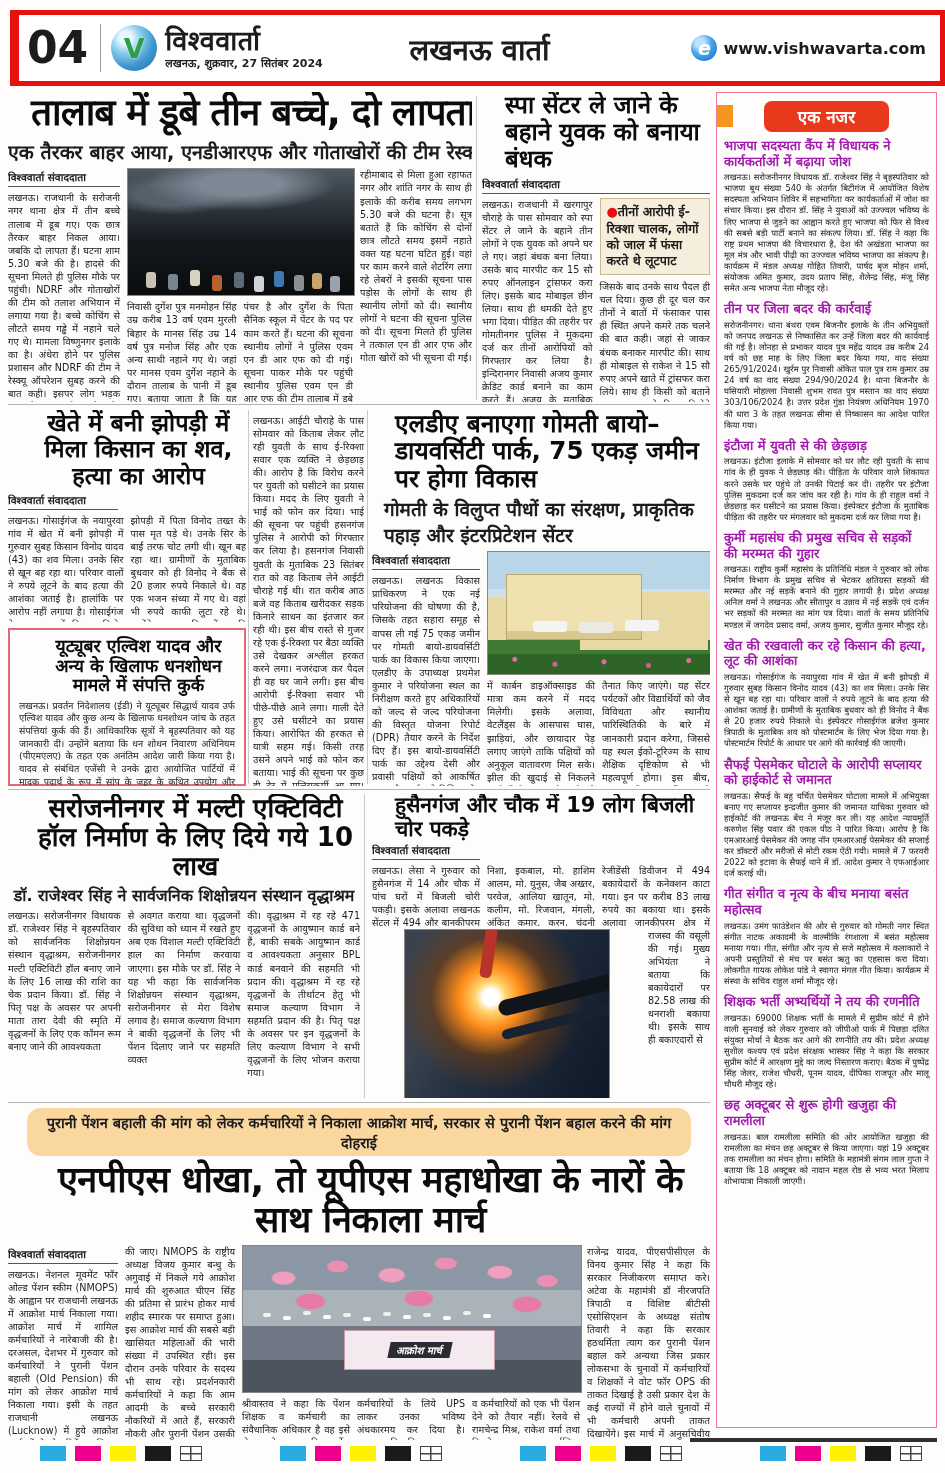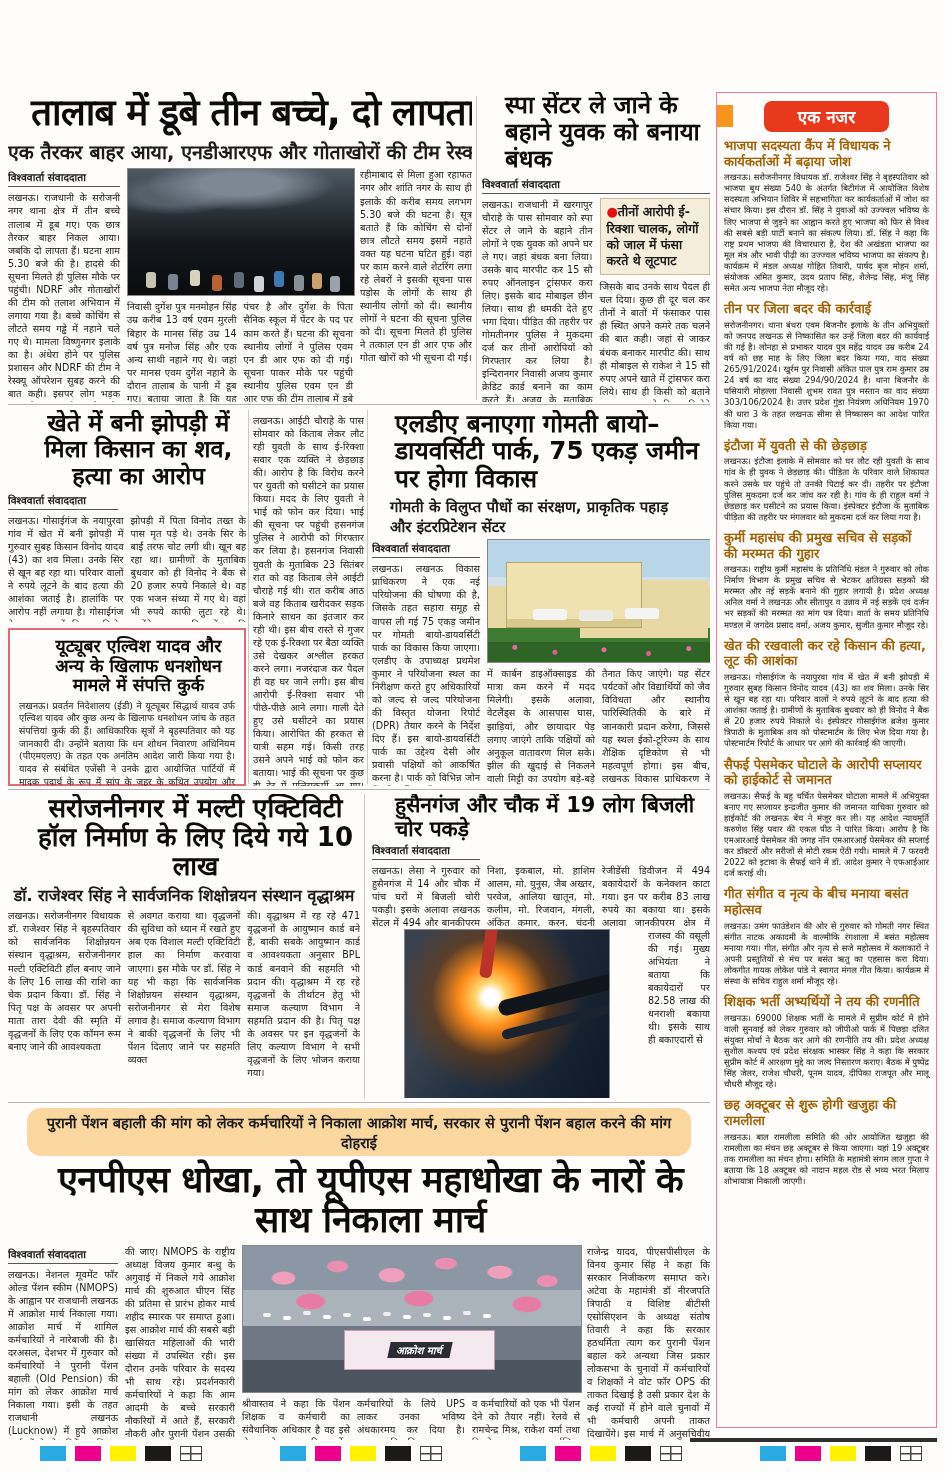--- a/index.html
+++ b/index.html
@@ -51,21 +51,21 @@
   .quote{background:#f6eedc;border:1px solid #cdb98f;padding:5px 6px;margin-bottom:5px;
          font-size:12.5px;font-weight:800;line-height:1.3;}
   .quote .dot{color:#e8100c;font-size:13px;}
   
   #hlC{font-size:23.5px;text-align:center;}
   #hlD{font-size:14px;text-align:center;line-height:1.25;}
   .boxE{border:2px solid #e06a75;padding:7px 9px;height:100%;box-sizing:border-box;}
   #hlE{font-size:17.5px;text-align:center;margin-bottom:4px;}
   
   #hlF{font-size:24.5px;}
-  #shF{font-size:15px;font-weight:800;margin:4px 18px 3px;}
+  #shF{font-size:19px;font-weight:800;margin:4px 12px 3px;}
   .ph-lda{width:100%;height:122px;
      background:
        radial-gradient(circle 3px at 12% 88%,#e06d9a 0 2px,transparent 3px),
        radial-gradient(circle 3px at 30% 92%,#d8608f 0 2px,transparent 3px),
        radial-gradient(circle 3px at 52% 90%,#e06d9a 0 2px,transparent 3px),
        radial-gradient(circle 3px at 72% 93%,#d8608f 0 2px,transparent 3px),
        radial-gradient(circle 3px at 90% 89%,#e06d9a 0 2px,transparent 3px),
        linear-gradient(to bottom,#b9d6e9 0 30%,#cfe0ea 30% 38%,#e7d8a4 38% 72%,#3f7a33 72% 84%,#2f6427 84% 100%);}
   .ph-lda .bldg{position:absolute;left:8%;top:18%;width:60%;height:52%;background:#efe2b0;border:1px solid #b8a76a;
        box-shadow:inset 0 -8px 0 #d9c98e, 70px 14px 0 -4px #e7d8a4;}
@@ -105,36 +105,54 @@
       box-shadow:20px 3px 0 #fff,40px -2px 0 #eee,60px 2px 0 #fff,80px 0 0 #f2f2ec,100px 4px 0 #fff,120px -1px 0 #eee,
                  140px 2px 0 #fff,160px 0 0 #f2f2ec,180px 3px 0 #fff,200px -2px 0 #eee,220px 1px 0 #fff;}
   
   .sidebar{position:absolute;left:716px;top:92px;width:221px;height:1336px;border:1.5px solid #f2789f;
            background:#fffdfb;box-sizing:border-box;padding:8px 7px;overflow:hidden;}
   .badge-wrap{position:relative;text-align:center;margin-bottom:6px;}
   .badge-tab{position:absolute;left:-7px;top:4px;width:16px;height:22px;background:#f7941d;}
   .badge{display:inline-block;background:#e8391d;color:#fff;font-size:17px;font-weight:800;
          padding:4px 34px;border-radius:8px;position:relative;}
   .sb-item{margin-bottom:7px;}
-  .sb-hl{font-size:13px;font-weight:800;line-height:1.2;margin-bottom:3px;color:#a16207;}
+  .sb-hl{font-size:13px;font-weight:800;line-height:1.2;margin-bottom:3px;color:#a21caf;}
   .sb-bd{font-size:8.4px;line-height:1.32;text-align:justify;color:#222;}
   
   .blackbar{position:absolute;left:690px;top:1438px;width:247px;height:4px;background:#2f2f2f;}
   .marks{position:absolute;left:0;top:1446px;width:945px;height:20px;}
   .markgroup{position:absolute;display:flex;gap:9px;align-items:center;}
   .sq{width:26px;height:15px;}
   .reg{width:22px;height:15px;border:1.5px solid #444;box-sizing:border-box;
        background:linear-gradient(#444,#444) center/100% 1.5px no-repeat,
                   linear-gradient(#444,#444) center/1.5px 100% no-repeat;}
 </style>
 </head>
 <body>
 
 <div class="page">
 
+  <div class="masthead">
+    <div class="pageno">04</div>
+    <div class="mast-vline"></div>
+    <div class="logo">
+        <span>V</span>
+      </div>
+    <div class="mast-title">
+      <div class="nm">विश्ववार्ता</div>
+      <div class="dt">लखनऊ,  शुक्रवार, 27 सितंबर 2024</div>
+    </div>
+    <div class="mast-center">लखनऊ वार्ता</div>
+    <div class="mast-site">
+      <div class="eicon">
+          <span>e</span>
+        </div>
+      <div class="url">www.vishwavarta.com</div>
+    </div>
+  </div>
 
   <div class="main">
 
     <div class="sec" id="secA" style="left:0;top:0;width:464px;height:310px;">
       <div class="hl" id="hlA">तालाब में डूबे तीन बच्चे, दो लापता</div>
       <div id="shA">एक तैरकर बाहर आया, एनडीआरएफ और गोताखोरों की टीम रेस्क्यू में</div>
       <div style="display:flex;gap:7px;">
         <div style="width:112px;flex:0 0 auto;">
           <div class="byline">विश्ववार्ता संवाददाता</div>
           <div class="bodytxt">लखनऊ। राजधानी के सरोजनी नगर थाना क्षेत्र में तीन बच्चे तालाब में डूब गए। एक छात्र तैरकर बाहर निकल आया। जबकि दो लापता हैं। घटना शाम 5.30 बजे की है। हादसे की सूचना मिलते ही पुलिस मौके पर पहुंची। NDRF और गोताखोरों की टीम को तलाश अभियान में लगाया गया है। बच्चे कोचिंग से लौटते समय गड्ढे में नहाने चले गए थे। मामला विष्णुनगर इलाके का है। अंधेरा होने पर पुलिस प्रशासन और NDRF की टीम ने रेस्क्यू ऑपरेशन सुबह करने की बात कही। इसपर लोग भड़क गए और नाराजगी करने लगे। नाराज लोगों का कहना है कि पुलिस की लापरवाही से यहां खनन का खेल चलता रहा। कई बार शिकायत की गई लेकिन किसी ने ध्यान नहीं दिया। सरोजनीनगर के रहीमाबाद रोड स्थित पंच बुटी के सामने तालाब में विष्णु नगर</div>

